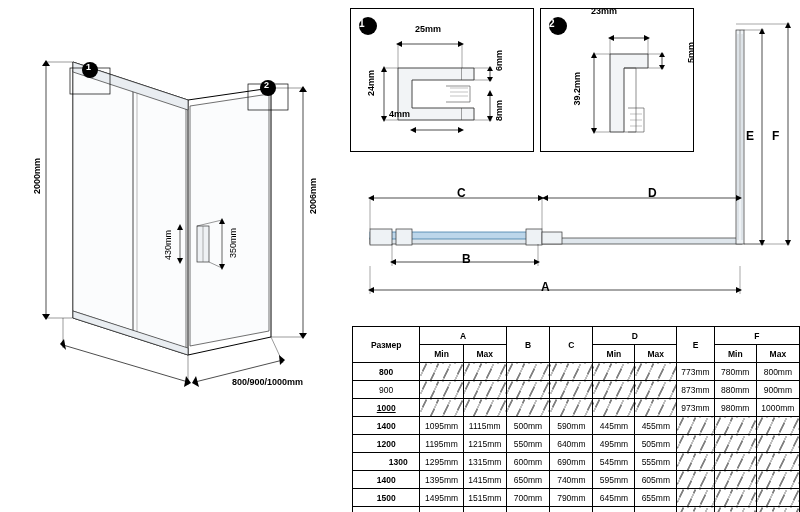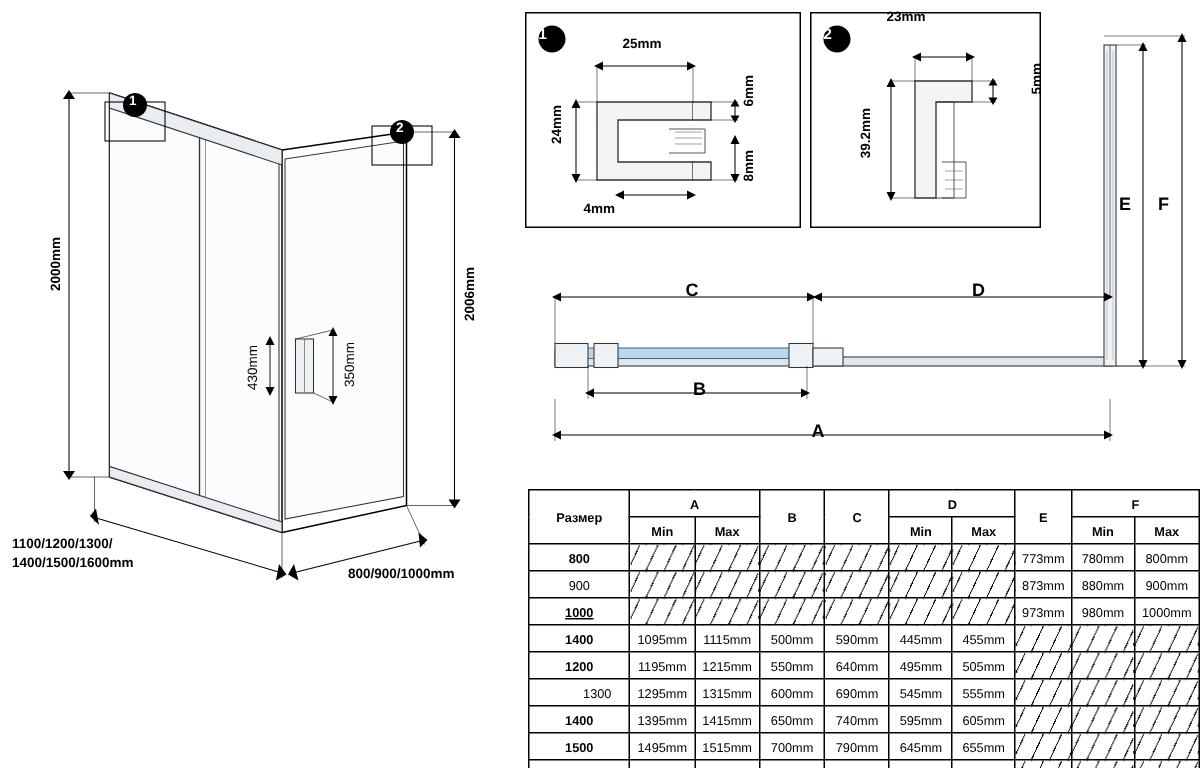--- a/index.html
+++ b/index.html
@@ -95,22 +95,20 @@
     <path d="M196 376 L192 383 L199 387" fill="#000" stroke="none"></path>
     <path d="M279 355 L285 360 L280 365" fill="#000" stroke="none"></path>
     <path d="M271 337 L283 363" stroke="#000" stroke-width="0.4"></path>
   </g>
 </svg>
 
 <div class="lbl vert b" style="left:32px;top:158px;">2000mm</div>
 <div class="lbl vert b" style="left:308px;top:178px;">2006mm</div>
 <div class="lbl vert" style="left:163px;top:230px;">430mm</div>
 <div class="lbl vert" style="left:228px;top:228px;">350mm</div>
-<div class="lbl b" style="left:8px;top:356px;line-height:13px;white-space:pre;">1100/1200/1300/
-1400/1500/1600mm</div>
 <div class="lbl b" style="left:232px;top:377px;">800/900/1000mm</div>
 
 <svg width="30" height="30" style="position:absolute;left:78px;top:58px;">
   <circle cx="12" cy="12" r="8" fill="#000"></circle>
 </svg>
 <div class="lbl" style="left:86px;top:62px;color:#fff;font-weight:bold;font-size:9px;">1</div>
 <svg width="30" height="30" style="position:absolute;left:256px;top:76px;">
   <circle cx="12" cy="12" r="8" fill="#000"></circle>
 </svg>
 <div class="lbl" style="left:264px;top:80px;color:#fff;font-weight:bold;font-size:9px;">2</div>
@@ -149,21 +147,21 @@
     <path d="M124 72 L142 72" stroke="#000" stroke-width="0.35"></path>
     <path d="M140 84 L140 112" stroke="#000" stroke-width="0.7"></path>
     <path d="M137 88 L140 82 L143 88" fill="#000" stroke="none"></path>
     <path d="M137 108 L140 114 L143 108" fill="#000" stroke="none"></path>
     <path d="M124 112 L142 112" stroke="#000" stroke-width="0.35"></path>
   </g>
 </svg>
 <div class="lbl" style="left:359px;top:18px;color:#fff;font-weight:bold;font-size:10px;">1</div>
 <div class="lbl b" style="left:415px;top:24px;">25mm</div>
 <div class="lbl vert b" style="left:366px;top:70px;">24mm</div>
-<div class="lbl b" style="left:389px;top:134px;">4mm</div>
+<div class="lbl b" style="left:389px;top:109px;">4mm</div>
 <div class="lbl vert b" style="left:494px;top:50px;">6mm</div>
 <div class="lbl vert b" style="left:494px;top:100px;">8mm</div>
 
 <svg width="155" height="145" style="position:absolute;left:540px;top:8px;">
   <rect x="0.5" y="0.5" width="153" height="143" fill="none" stroke="#000" stroke-width="1"></rect>
   <circle cx="18" cy="18" r="9" fill="#000"></circle>
   <g fill="none" stroke="#000" stroke-width="1">
     <path d="M70 46 L108 46 L108 60 L84 60 L84 124 L70 124 Z" fill="#f2f4f6" stroke="#333" stroke-width="0.9"></path>
     <path d="M84 60 L96 60 L96 124 L84 124" fill="none" stroke="#444" stroke-width="0.6"></path>
     <path d="M88 100 L104 100 L104 124 L88 124" fill="none" stroke="#444" stroke-width="0.6"></path>
@@ -324,21 +322,21 @@
           <td class="c-max">1215mm</td>
           <td class="c-b">550mm</td>
           <td class="c-c">640mm</td>
           <td class="c-min">495mm</td>
           <td class="c-max">505mm</td>
           <td class="c-e hatch"></td>
           <td class="c-min hatch"></td>
           <td class="c-max hatch"></td>
         </tr>
         <tr>
-          <td class="c-razmer" style="font-weight: normal; padding-left: 24px;">1300</td>
+          <td class="c-razmer" style="font-weight: bold; padding-left: 24px;">1300</td>
           <td class="c-min">1295mm</td>
           <td class="c-max">1315mm</td>
           <td class="c-b">600mm</td>
           <td class="c-c">690mm</td>
           <td class="c-min">545mm</td>
           <td class="c-max">555mm</td>
           <td class="c-e hatch"></td>
           <td class="c-min hatch"></td>
           <td class="c-max hatch"></td>
         </tr>

